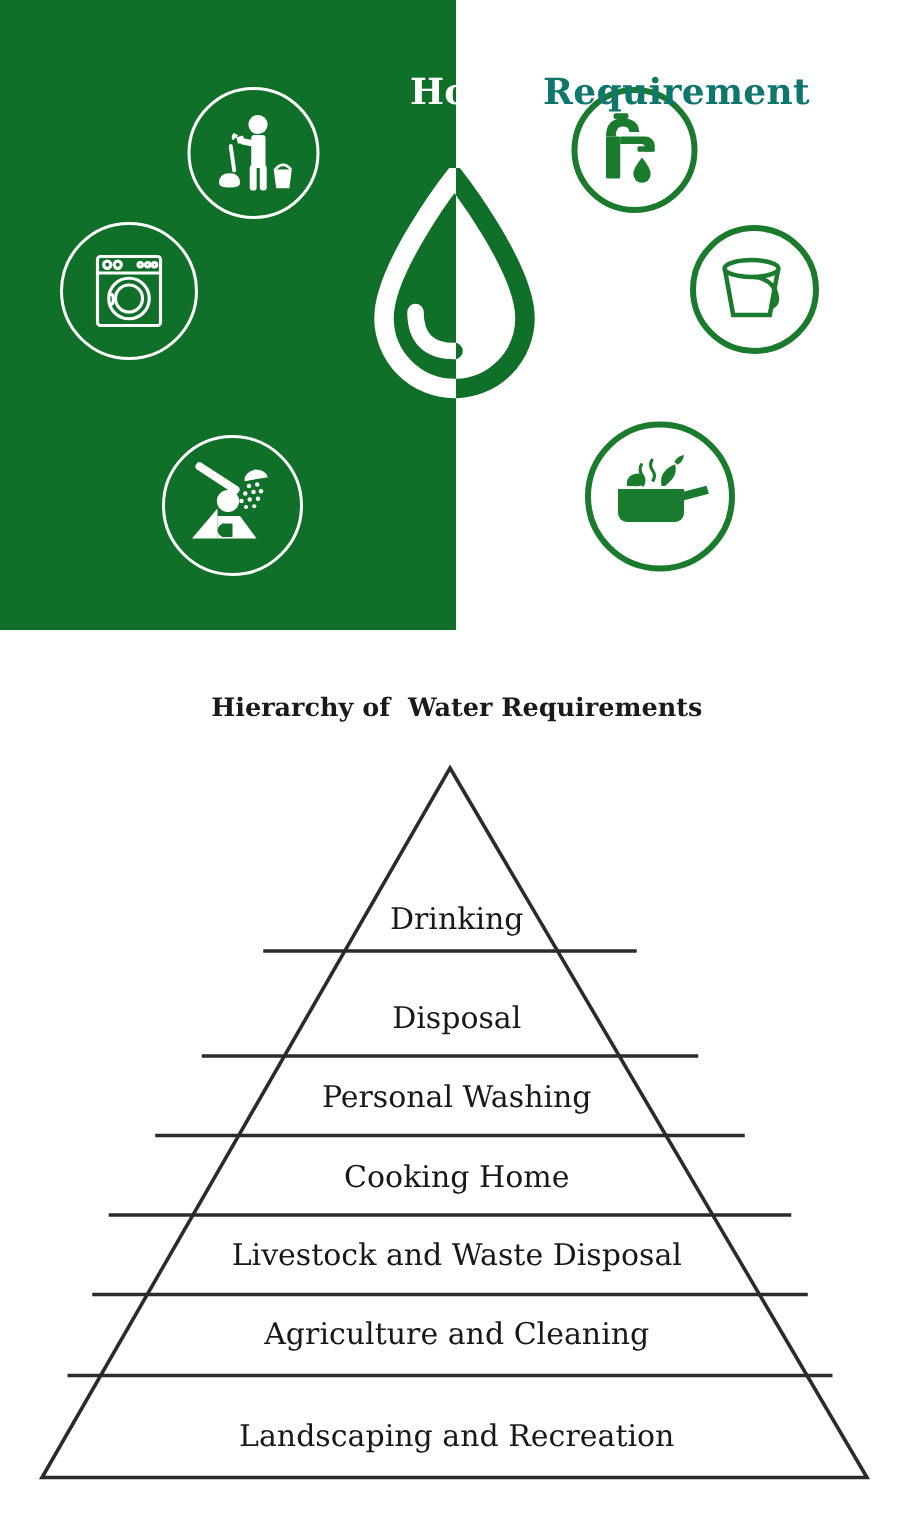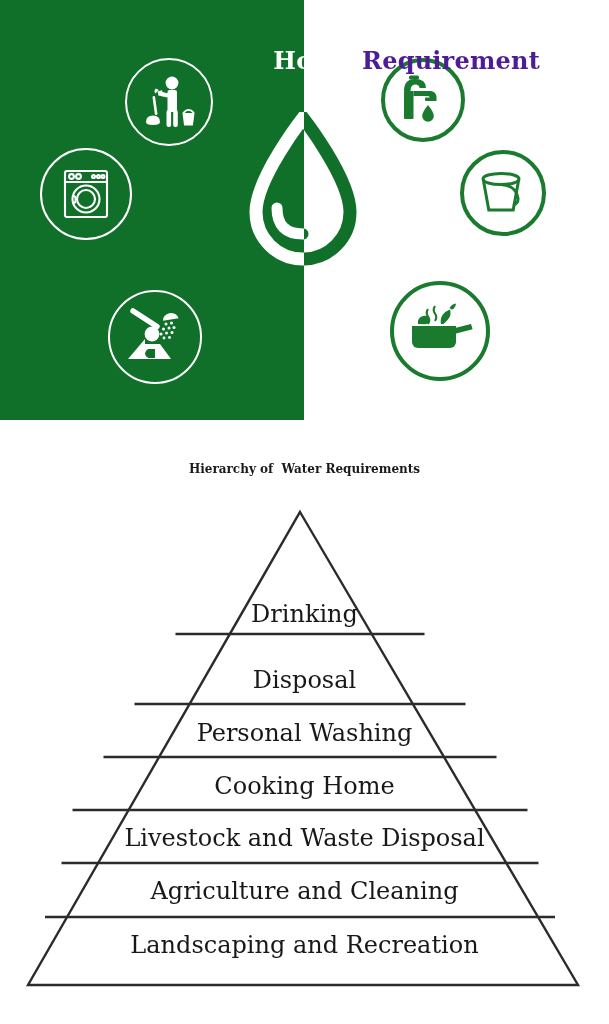--- a/index.html
+++ b/index.html
@@ -55,21 +55,21 @@
     left: 222px;
     top: 0;
     white-space: pre;
     font-family: "DejaVu Serif", serif;
     font-weight: bold;
     font-size: 24px;
     letter-spacing: 0.2px;
     line-height: 34px;
   }
   .title-word-left  { color: #ffffff; }
-  .title-word-right { color: #4c1d95; }
+  .title-word-right { color: #0f766e; }
 
   
   .icon-badge {
     position: absolute;
     border-radius: 50%;
     box-sizing: border-box;
     display: flex;
     align-items: center;
     justify-content: center;
     z-index: 4;
@@ -120,37 +120,37 @@
     background: #ffffff;
   }
   #pyramid-heading {
     position: absolute;
     left: 0;
     top: 42px;
     width: 609px;
     text-align: center;
     font-family: "DejaVu Serif", serif;
     font-weight: bold;
-    font-size: 12px;
+    font-size: 17px;
     color: #1a1a1a;
     white-space: pre;
   }
   #pyramid-figure {
     position: absolute;
     left: 0;
     top: 0;
     width: 609px;
     height: 604px;
   }
   .tier-label {
     position: absolute;
     width: 609px;
     text-align: center;
     font-family: "DejaVu Serif", serif;
-    font-size: 24px;
+    font-size: 20px;
     color: #181818;
     white-space: pre;
     pointer-events: none;
   }
 </style>
 </head>
 <body>
 
 <div id="hero">
 
@@ -292,14 +292,14 @@
       <line x1="45.0" y1="497" x2="555.0" y2="497"></line>
     </g>
   </svg>
 
   <div class="tier-label" style="top:180px;">Drinking</div>
   <div class="tier-label" style="top:246px;">Disposal</div>
   <div class="tier-label" style="top:299px;">Personal Washing</div>
   <div class="tier-label" style="top:352px;">Cooking Home</div>
   <div class="tier-label" style="top:404px;">Livestock and Waste Disposal</div>
   <div class="tier-label" style="top:457px;">Agriculture and Cleaning</div>
-  <div class="tier-label" style="top:511px;">Landscaping and Recreation</div>
+  <div class="tier-label" style="top:525px;">Landscaping and Recreation</div>
 </div>
 
 </body></html>

